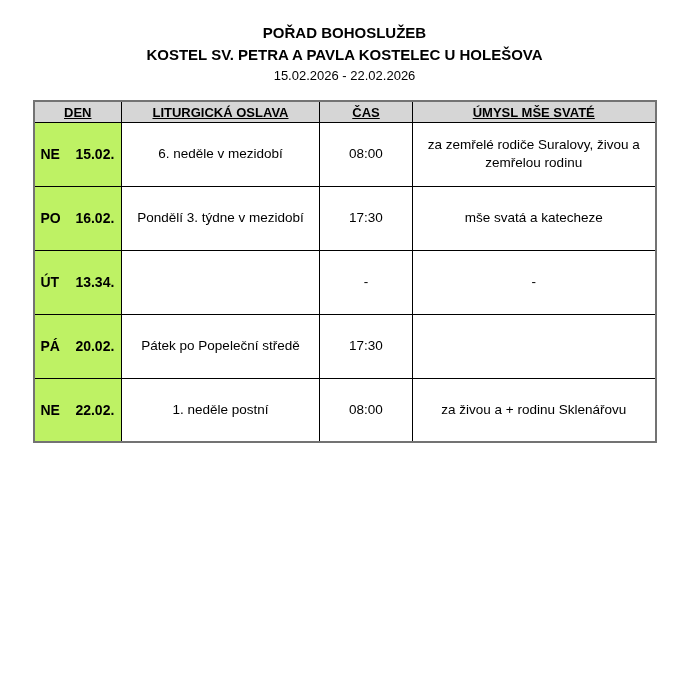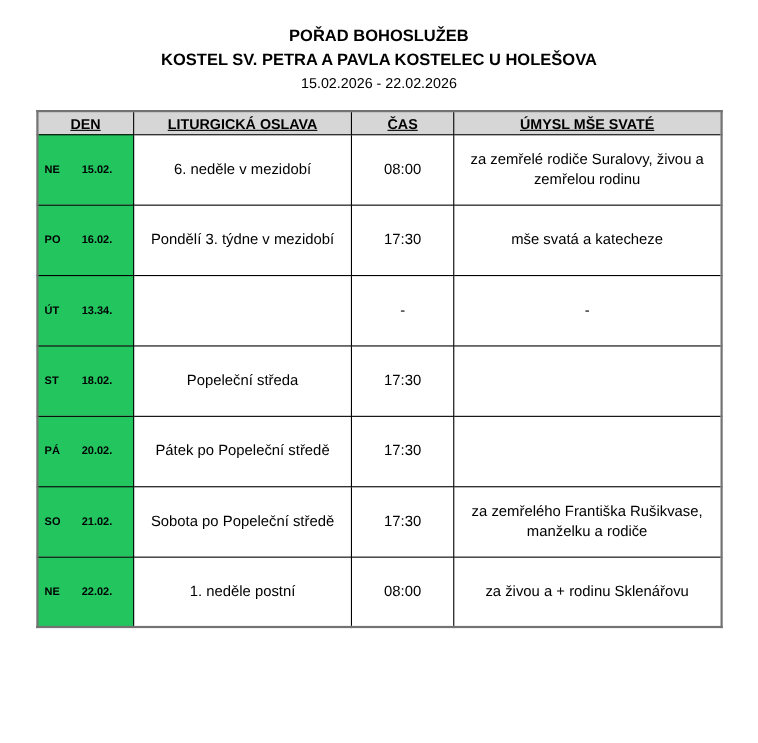--- a/index.html
+++ b/index.html
@@ -55,23 +55,23 @@
     text-decoration: underline;
     height: 21px;
     padding: 1px 2px;
     text-align: center;
   }
   .col-den   { width: 88px; }
   .col-osl   { width: 198px; }
   .col-cas   { width: 93px; }
   .col-umysl { width: 243px; }
   td.day-cell {
-    background: #22c55e;
+    background: #bef264;
     font-weight: bold;
-    font-size: 10px;
+    font-size: 14px;
     text-align: left;
     padding-left: 6px;
     vertical-align: middle;
   }
   td.day-cell .day-abbr {
     display: inline-block;
     min-width: 24px;
   }
   td.day-cell .day-date {
     display: inline-block;
@@ -138,44 +138,26 @@
         <td class="day-cell">
           <span class="day-abbr">ÚT</span>
           <span class="day-date">13.34.</span>
         </td>
         <td class="body-cell"></td>
         <td class="body-cell">-</td>
         <td class="body-cell">-</td>
       </tr>
       <tr class="data-row">
         <td class="day-cell">
-          <span class="day-abbr">ST</span>
-          <span class="day-date">18.02.</span>
-        </td>
-        <td class="body-cell">Popeleční středa</td>
-        <td class="body-cell">17:30</td>
-        <td class="body-cell"></td>
-      </tr>
-      <tr class="data-row">
-        <td class="day-cell">
           <span class="day-abbr">PÁ</span>
           <span class="day-date">20.02.</span>
         </td>
         <td class="body-cell">Pátek po Popeleční středě</td>
         <td class="body-cell">17:30</td>
         <td class="body-cell"></td>
-      </tr>
-      <tr class="data-row">
-        <td class="day-cell">
-          <span class="day-abbr">SO</span>
-          <span class="day-date">21.02.</span>
-        </td>
-        <td class="body-cell">Sobota po Popeleční středě</td>
-        <td class="body-cell">17:30</td>
-        <td class="body-cell">za zemřelého Františka Rušikvase, manželku a rodiče</td>
       </tr>
       <tr class="data-row">
         <td class="day-cell">
           <span class="day-abbr">NE</span>
           <span class="day-date">22.02.</span>
         </td>
         <td class="body-cell">1. neděle postní</td>
         <td class="body-cell">08:00</td>
         <td class="body-cell">za živou a + rodinu Sklenářovu</td>
       </tr>

